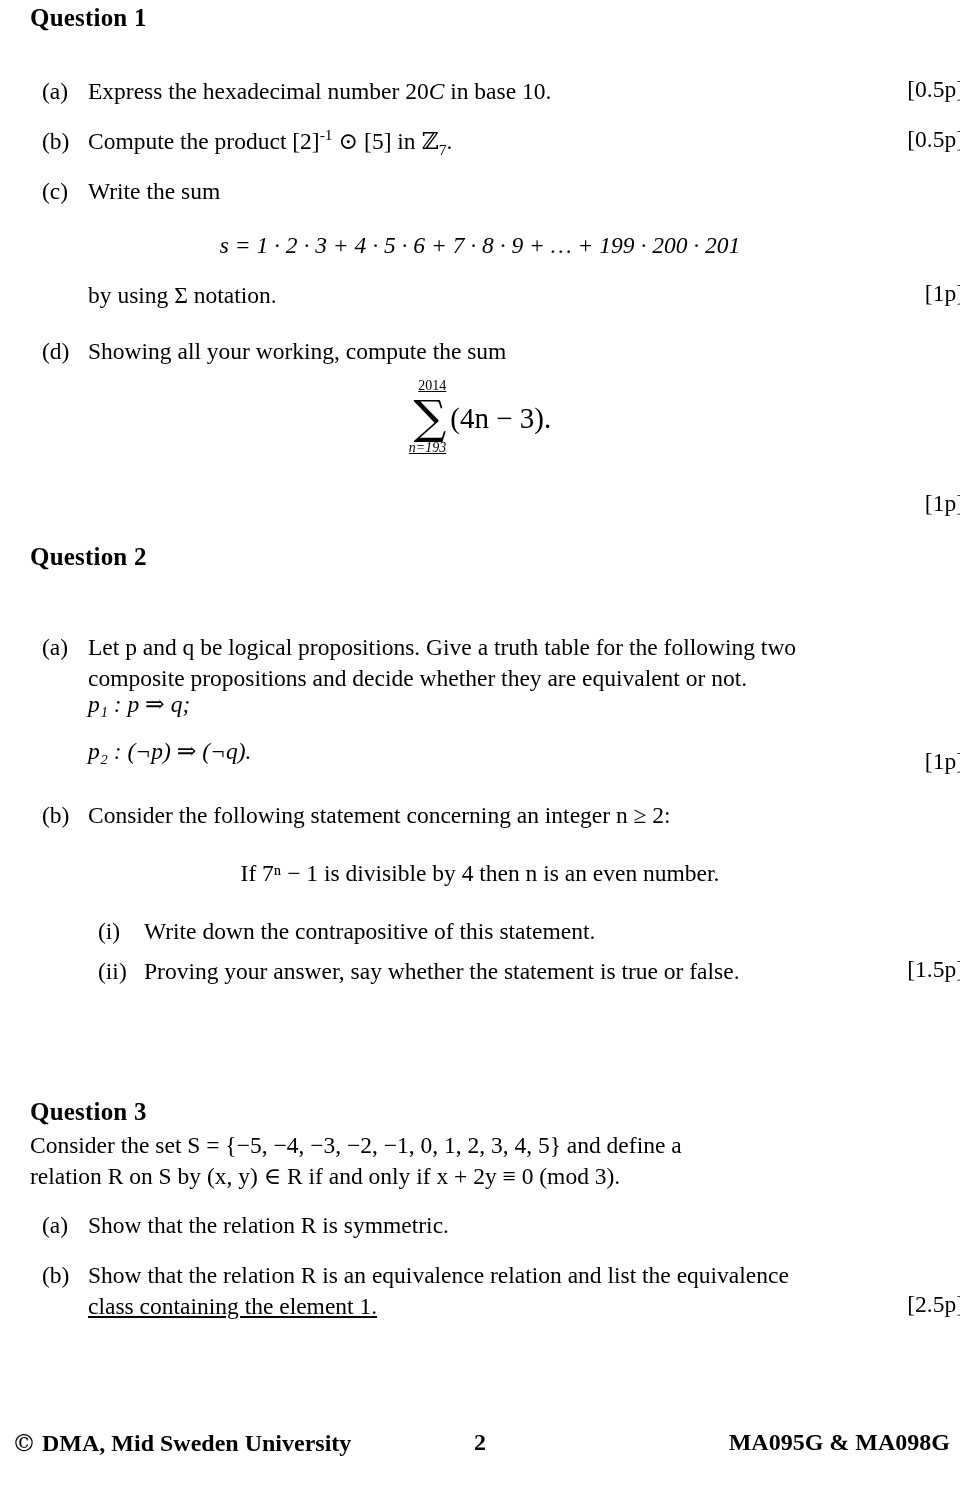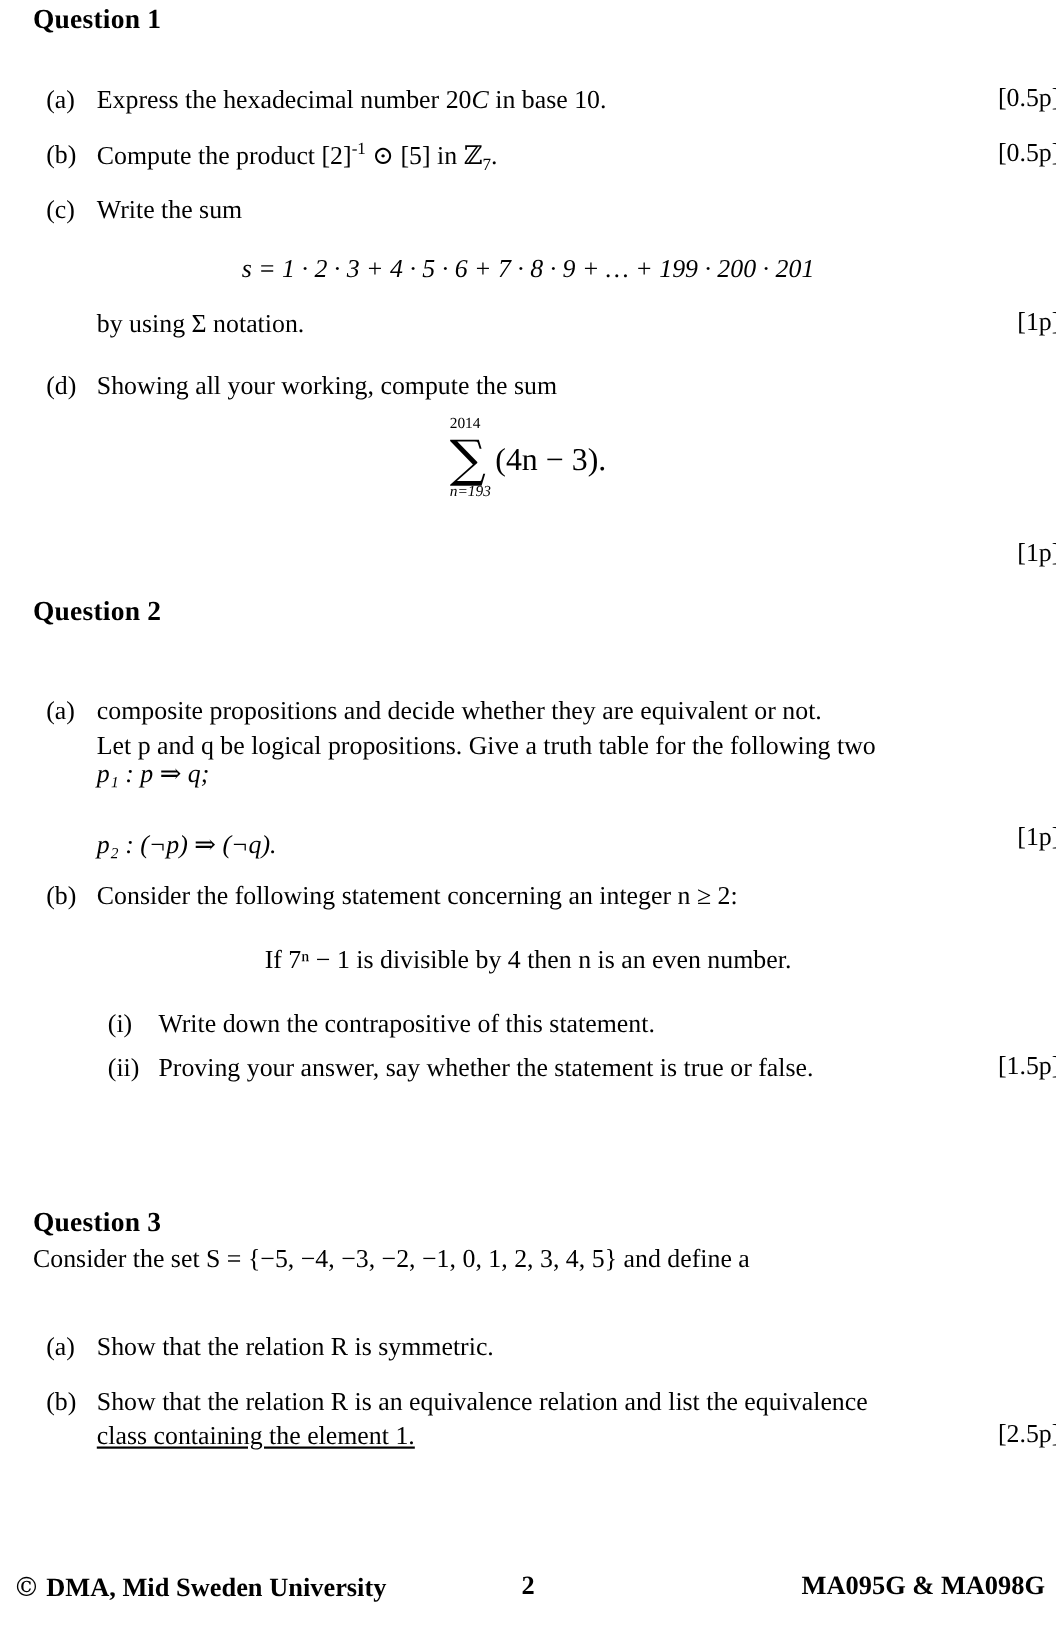--- a/index.html
+++ b/index.html
@@ -93,23 +93,24 @@
     text-align: center;
   }
   .sumexpr {
     display: inline-block;
     font-size: 23.5px;
     vertical-align: middle;
   }
   .sigma-stack {
     display: inline-block;
     vertical-align: middle;
-    text-align: left;
+    text-align: right;
     line-height: 1;
     margin-right: 4px;
+    text-decoration: underline;
   }
   .sigma-lim {
     display: block;
     font-size: 14px;
     line-height: 16px;
   }
   .sigma-glyph {
     display: block;
     font-size: 46px;
     line-height: 46px;
@@ -201,27 +202,27 @@
     </span>
   </div>
 
   <div class="marker" style="top:490px;">[1p]</div>
 
   <div class="qhead" style="left:30px; top:543px;">Question 2</div>
 
   <div class="item" style="left:42px; top:632px; width:880px;">
     <span class="lbl">(a)</span>
     <span class="body">
+      <span style="display:block;">Let p and q be logical propositions.  Give a truth table for the following two</span>
       <span style="display:block;">composite propositions and decide whether they are equivalent or not.</span>
-      <span style="display:block;">Let p and q be logical propositions.  Give a truth table for the following two</span>
     </span>
   </div>
 
   <div class="line it" style="left:88px; top:689px;">p₁ : p ⇒ q;</div>
-  <div class="line it" style="left:88px; top:753px;">p₂ : (¬p) ⇒ (¬q).</div>
+  <div class="line it" style="left:88px; top:736px;">p₂ : (¬p) ⇒ (¬q).</div>
   <div class="marker" style="top:748px;">[1p]</div>
 
   <div class="item" style="left:42px; top:800px; width:800px;">
     <span class="lbl">(b)</span>
     <span class="body">Consider the following statement concerning an integer n ≥ 2:</span>
   </div>
 
   <div class="centered" style="top:860px;">If 7ⁿ − 1 is divisible by 4 then n is an even number.</div>
 
   <div class="item" style="left:98px; top:916px; width:760px;">
@@ -231,20 +232,21 @@
 
   <div class="item" style="left:98px; top:956px; width:760px;">
     <span class="lbl">(ii)</span>
     <span class="body">Proving your answer, say whether the statement is true or false.</span>
   </div>
   <div class="marker" style="top:956px;">[1.5p]</div>
 
   <div class="qhead" style="left:30px; top:1098px;">Question 3</div>
 
   <div class="line" style="left:30px; top:1130px;">Consider the set S = {−5, −4, −3, −2, −1, 0, 1, 2, 3, 4, 5} and define a</div>
+  <div class="line" style="left:30px; top:1161px;">relation R on S by (x, y) ∈ R if and only if x + 2y ≡ 0 (mod 3).</div>
 
   <div class="item" style="left:42px; top:1210px; width:760px;">
     <span class="lbl">(a)</span>
     <span class="body">Show that the relation R is symmetric.</span>
   </div>
 
   <div class="item" style="left:42px; top:1260px; width:880px;">
     <span class="lbl">(b)</span>
     <span class="body">
       <span style="display:block;">Show that the relation R is an equivalence relation and list the equivalence</span>

